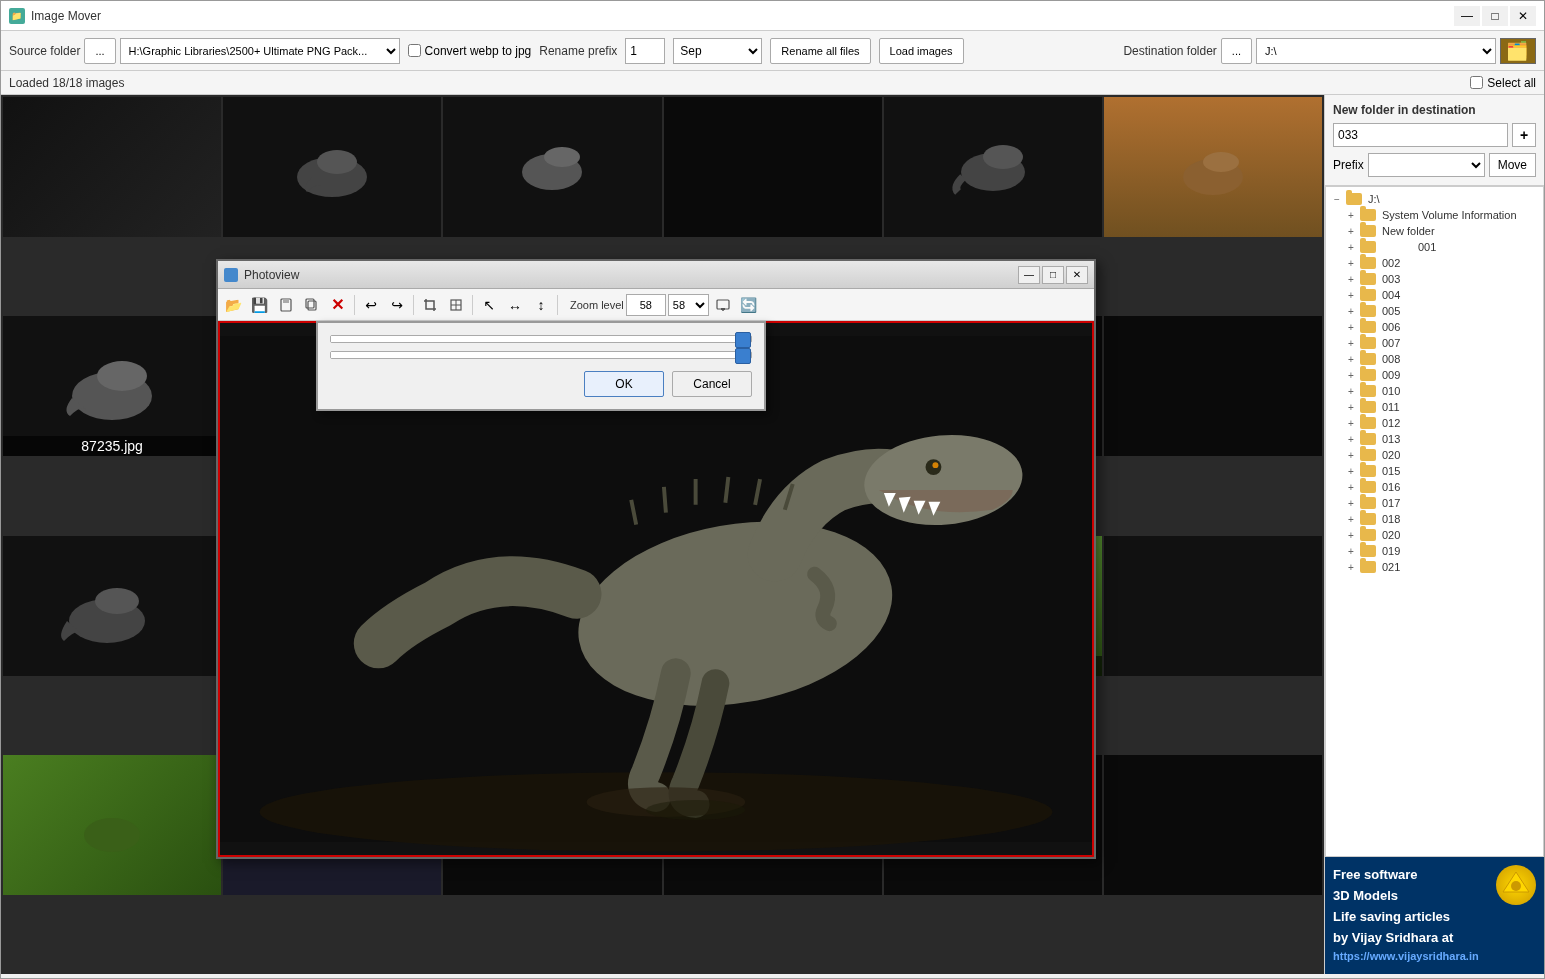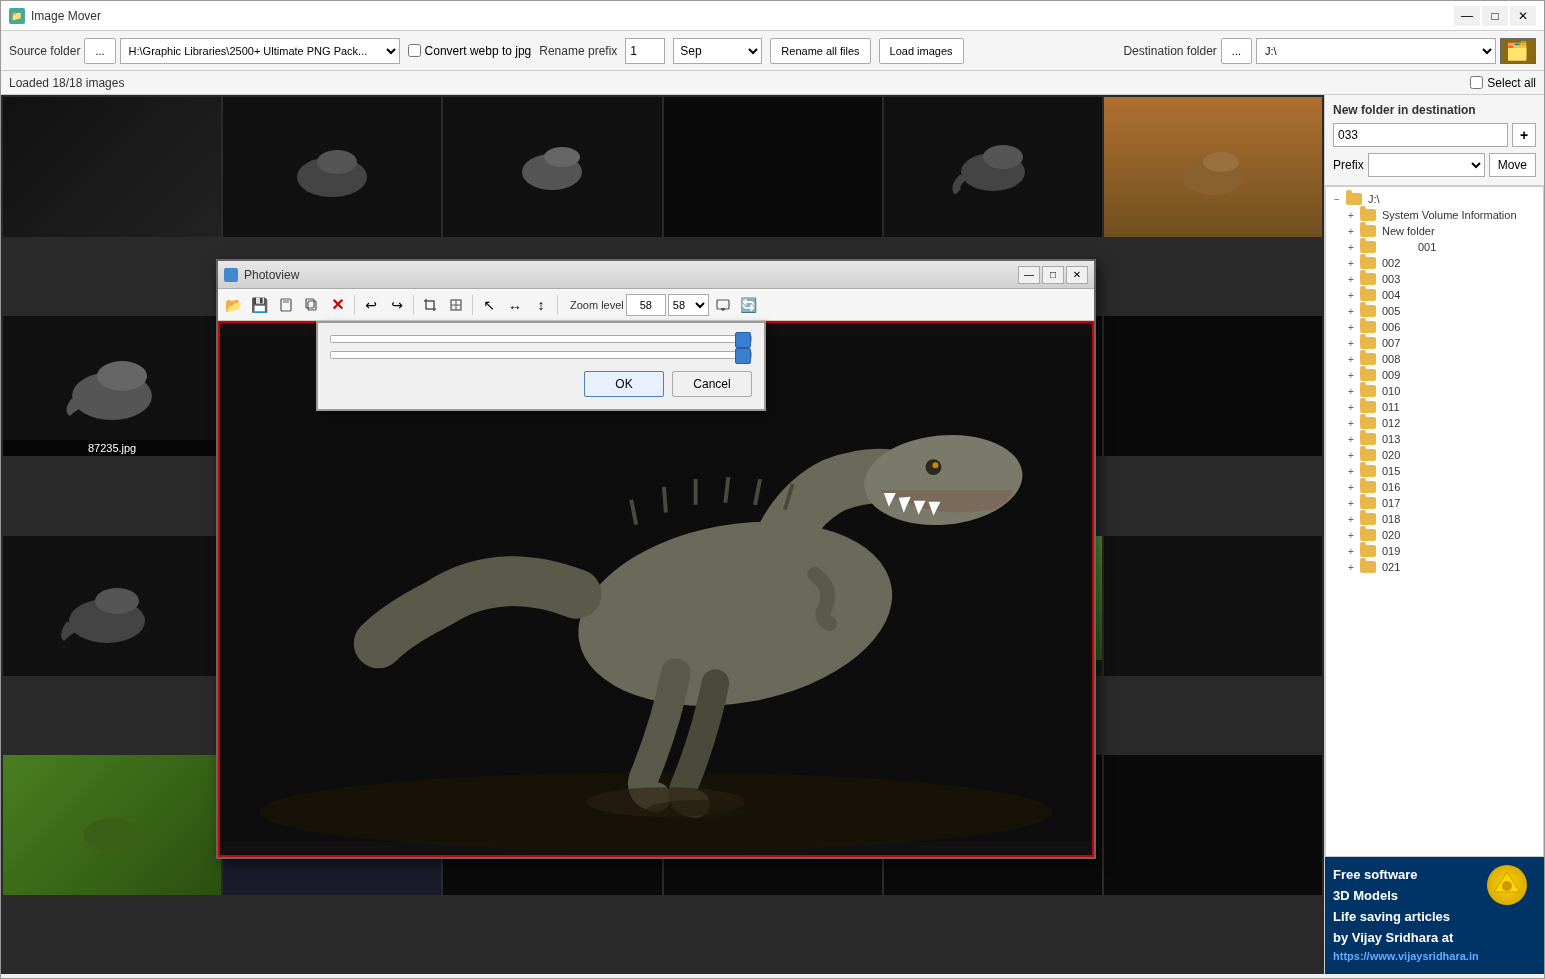--- a/index.html
+++ b/index.html
@@ -30,21 +30,21 @@
     .status-bar { height: 24px; background: #f5f5f5; border-bottom: 1px solid #ccc; display: flex; align-items: center; padding: 0 8px; gap: 16px; }
     .status-text { font-size: 12px; color: #333; }
     .select-all-label { display: flex; align-items: center; gap: 4px; font-size: 12px; margin-left: auto; cursor: pointer; }
 
     
     .main-content { display: flex; height: calc(979px - 100px); }
 
     
     .image-grid { flex: 1; background: #2a2a2a; overflow-y: auto; display: grid; grid-template-columns: repeat(6, 1fr); gap: 2px; padding: 2px; position: relative; }
     .image-cell { background: #000; position: relative; height: 140px; overflow: hidden; cursor: pointer; }
-    .image-label { position: absolute; bottom: 0; left: 0; right: 0; background: rgba(0,0,0,0.6); color: white; font-size: 11px; padding: 2px 4px; text-align: center; white-space: nowrap; overflow: hidden; text-overflow: ellipsis; }
+    .image-label { position: absolute; bottom: 0; left: 0; right: 0; background: rgba(0,0,0,0.6); color: white; font-size: 14px; padding: 2px 4px; text-align: center; white-space: nowrap; overflow: hidden; text-overflow: ellipsis; }
     .dino-placeholder { background: linear-gradient(135deg, #1a1a1a 0%, #333 50%, #1a1a1a 100%); width: 100%; height: 100%; position: relative; }
     .dino-dark { background: #0a0a0a; }
 
     
     .right-panel { width: 220px; background: #f5f5f5; border-left: 1px solid #ccc; display: flex; flex-direction: column; overflow: hidden; }
     .right-panel-top { padding: 8px; border-bottom: 1px solid #ccc; }
     .right-panel-title { font-size: 12px; font-weight: bold; color: #333; margin-bottom: 6px; }
     .folder-input-row { display: flex; align-items: center; gap: 4px; margin-bottom: 6px; }
     .folder-name-input { flex: 1; height: 24px; border: 1px solid #aaa; font-size: 12px; padding: 0 4px; }
     .add-btn { width: 24px; height: 24px; border: 1px solid #aaa; background: #fff; cursor: pointer; font-size: 14px; font-weight: bold; display: flex; align-items: center; justify-content: center; }
@@ -432,21 +432,21 @@
           </div>
           <div class="tree-item">
             <span class="tree-toggle">+</span>
             <span class="tree-folder-icon"></span>
             <span class="tree-label" style="margin-left:4px;">021</span>
           </div>
         </div>
       </div>
 
       <div class="promo-banner">
-        <div style="display:flex;align-items:flex-start;">
+        <div style="display:flex;justify-content:space-between;align-items:flex-start;">
           <div>
             <div>Free software</div>
             <div>3D Models</div>
             <div>Life saving articles</div>
             <div>by Vijay Sridhara at</div>
             <div class="promo-link">https://www.vijaysridhara.in</div>
           </div>
           <div class="promo-logo">
             <svg width="30" height="30" viewBox="0 0 30 30">
               <polygon points="15,2 28,22 2,22" fill="#ffd700" stroke="#cc9900" stroke-width="1"></polygon>

